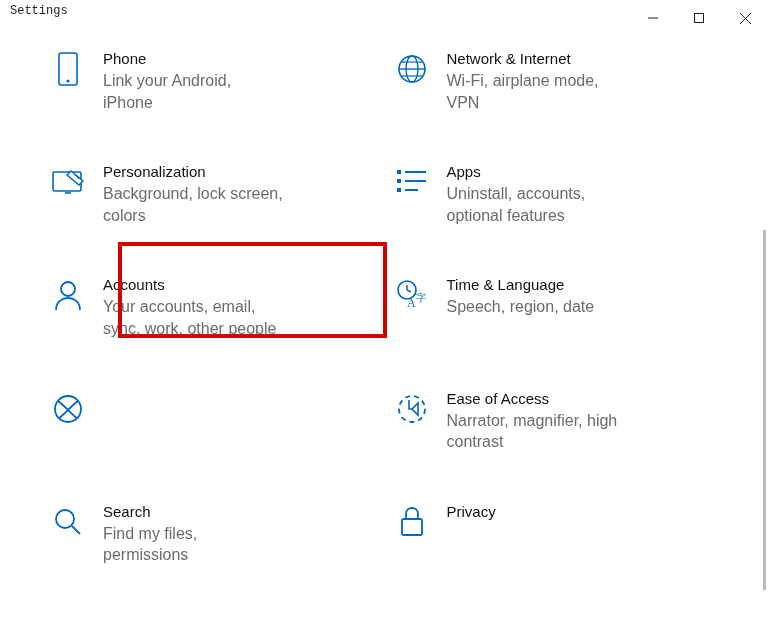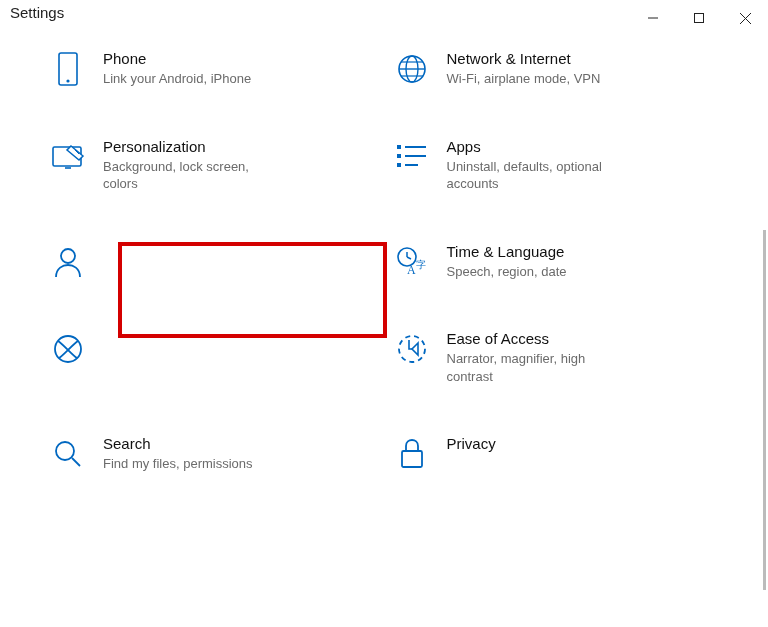--- a/index.html
+++ b/index.html
@@ -12,22 +12,23 @@
     position: relative;
   }
   .titlebar {
     display: flex;
     justify-content: space-between;
     align-items: flex-start;
     padding: 4px 0 0 10px;
     height: 30px;
   }
   .titlebar-title {
-    font-size: 15px;
+    font-size: 12px;
     color: #222;
+    font-family: Liberation Mono, monospace;
   }
   .window-controls {
     display: flex;
   }
   .win-btn {
     width: 46px;
     height: 28px;
     display: flex;
     align-items: center;
     justify-content: center;
@@ -65,21 +66,21 @@
     margin-top: 2px;
   }
   .tile-icon svg { display:block; }
   .tile-text { flex: 1; min-width:0; }
   .tile-title {
     font-size: 15px;
     color: #111;
     margin-bottom: 3px;
   }
   .tile-desc {
-    font-size: 13px;
+    font-size: 16px;
     color: #6b6b6b;
     line-height: 1.35;
     max-width: 180px;
   }
   .highlight {
     position: absolute;
     border: 4px solid #d40000;
     pointer-events: none;
   }
   .scrollbar-track {
@@ -169,30 +170,34 @@
           <rect x="1" y="2" width="4" height="4" fill="#0067C0"></rect>
             <line x1="9" y1="4" x2="30" y2="4" stroke="#0067C0" stroke-width="2"></line>
           <rect x="1" y="11" width="4" height="4" fill="#0067C0"></rect>
             <line x1="9" y1="13" x2="30" y2="13" stroke="#0067C0" stroke-width="2"></line>
           <rect x="1" y="20" width="4" height="4" fill="#0067C0"></rect>
             <line x1="9" y1="22" x2="22" y2="22" stroke="#0067C0" stroke-width="2"></line>
         </svg>
       </div>
       <div class="tile-text">
         <div class="tile-title">Apps</div>
-        <div class="tile-desc">Uninstall, defaults, optional accounts</div>
+        <div class="tile-desc">Uninstall, accounts, optional features</div>
       </div>
     </div>
 
     <div class="tile">
       <div class="tile-icon">
         <svg width="30" height="32" viewBox="0 0 30 32">
             <circle cx="15" cy="10" r="7" fill="none" stroke="#0067C0" stroke-width="1.8"></circle>
             <path d="M3 31 C3 22 10 19 15 19 C20 19 27 22 27 31" fill="none" stroke="#0067C0" stroke-width="1.8"></path>
           </svg>
+      </div>
+      <div class="tile-text">
+        <div class="tile-title">Accounts</div>
+        <div class="tile-desc">Your accounts, email, sync, work, other people</div>
       </div>
     </div>
 
     <div class="tile">
       <div class="tile-icon">
         <svg width="34" height="32" viewBox="0 0 34 32">
             <circle cx="12" cy="11" r="9" fill="none" stroke="#0067C0" stroke-width="1.6"></circle>
             <line x1="12" y1="11" x2="12" y2="6" stroke="#0067C0" stroke-width="1.5"></line>
             <line x1="12" y1="11" x2="16" y2="13" stroke="#0067C0" stroke-width="1.5"></line>
             <text x="12" y="28" font-size="12" fill="#0067C0" font-family="Segoe UI">A</text>

